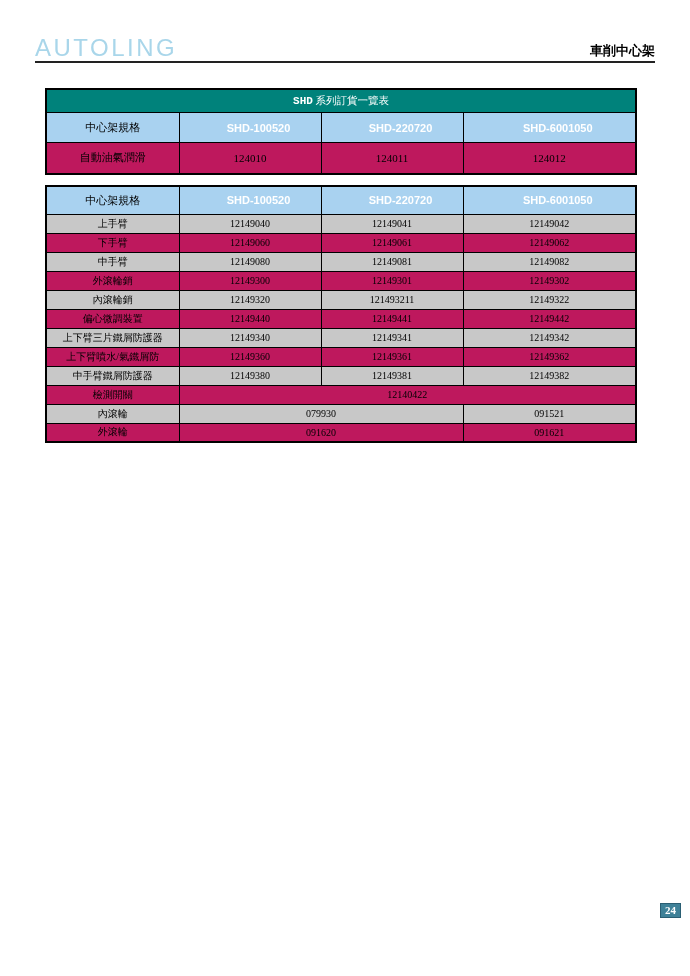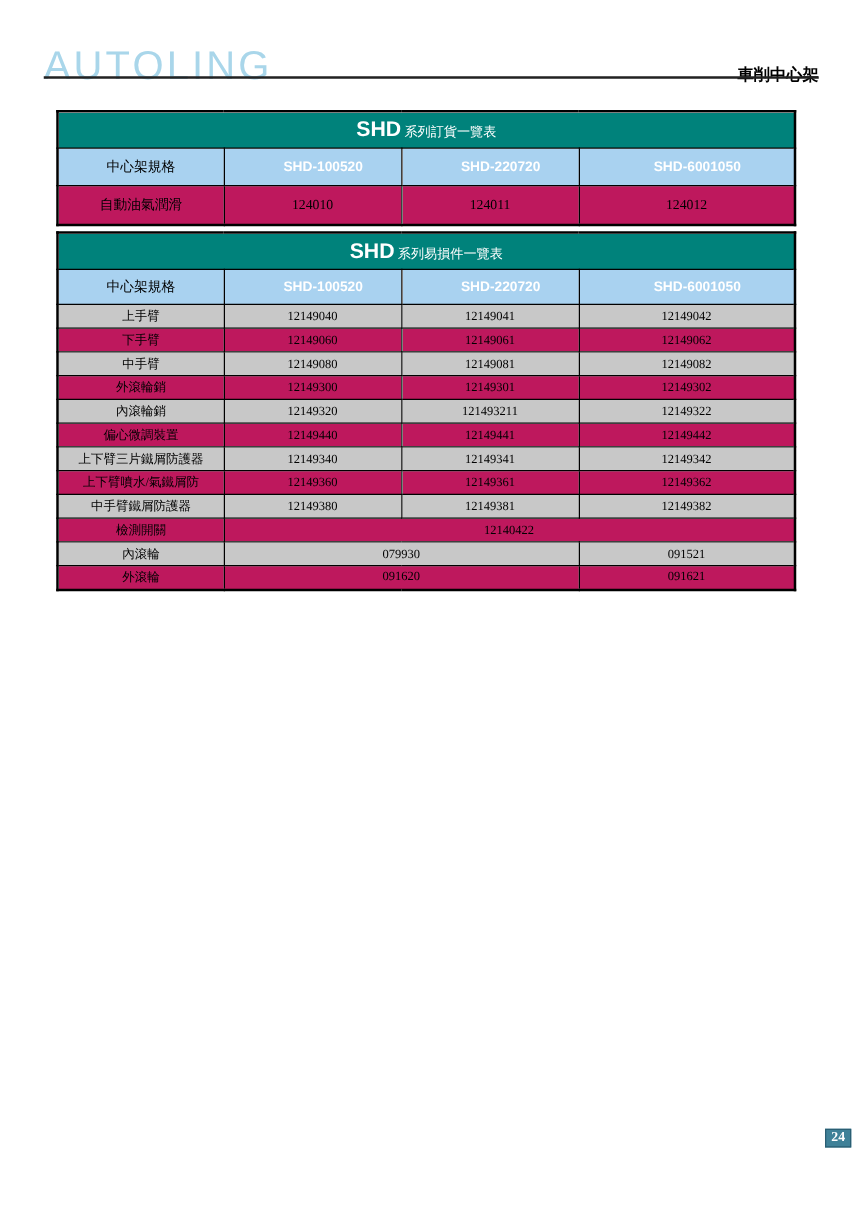--- a/index.html
+++ b/index.html
@@ -9,21 +9,21 @@
     position: relative;
     font-family: "Liberation Serif", serif;
     color: #000;
     overflow: hidden;
   }
   .page-header {
     position: absolute; top: 34px; left: 35px; right: 35px;
   }
   .logo {
     font-family: "Liberation Sans", sans-serif;
-    font-size: 32px; font-weight: 300;
+    font-size: 24px; font-weight: 300;
     letter-spacing: 2.5px;
     color: #a9d6ea;
   }
   .header-right {
     position: absolute; right: 0; bottom: 2px;
     font-size: 13px; font-weight: bold;
     font-family: "Liberation Serif", serif;
   }
   .header-rule {
     position: absolute; top: 61px; left: 35px; right: 35px;
@@ -48,23 +48,23 @@
   }
   .title-row td {
     background: #00827b;
     color: #fff;
     text-align: left;
     padding: 4px 8px;
     height: 20px;
     font-size: 11px;
   }
   .title-prefix {
-    font-family: Liberation Sans, sans-serif;
+    font-family: Liberation Mono, monospace;
     font-weight: bold;
-    font-size: 17px;
+    font-size: 11px;
   }
   .head-row th { background: #a9d2f0; }
   #table1 .head-row th { height: 30px; }
   #table2 .head-row th { height: 28px; }
   .head-row th.model-col {
     color: #fff;
     font-family: "Liberation Sans", sans-serif;
     font-weight: bold;
     font-size: 11px;
     padding-left: 17px;
@@ -123,23 +123,20 @@
   </table>
 
 <table class="spec" id="table2">
   <colgroup>
       <col style="width:133px">
       <col style="width:142px">
       <col style="width:142px">
       <col style="width:173px">
     </colgroup>
   <tbody>
-      <tr class="title-row">
-    <td colspan="4"><span class="title-prefix">SHD</span><span> 系列易損件一覽表</span></td>
-  </tr>
   <tr class="head-row">
     <th class="label-col">中心架規格</th>
     <th class="model-col">SHD-100520</th>
     <th class="model-col">SHD-220720</th>
     <th class="model-col">SHD-6001050</th>
   </tr>
   <tr class="data-row row-gray">
     <td>上手臂</td>
     <td>12149040</td>
     <td>12149041</td>

